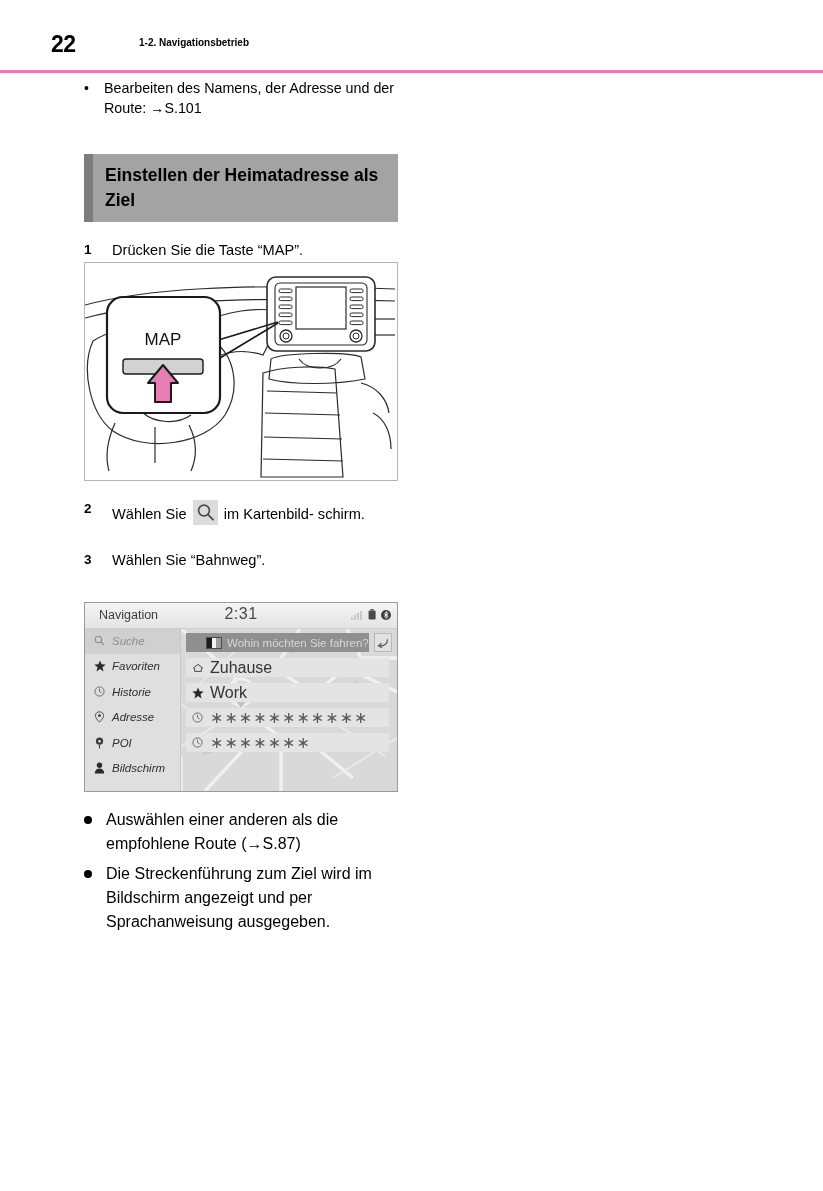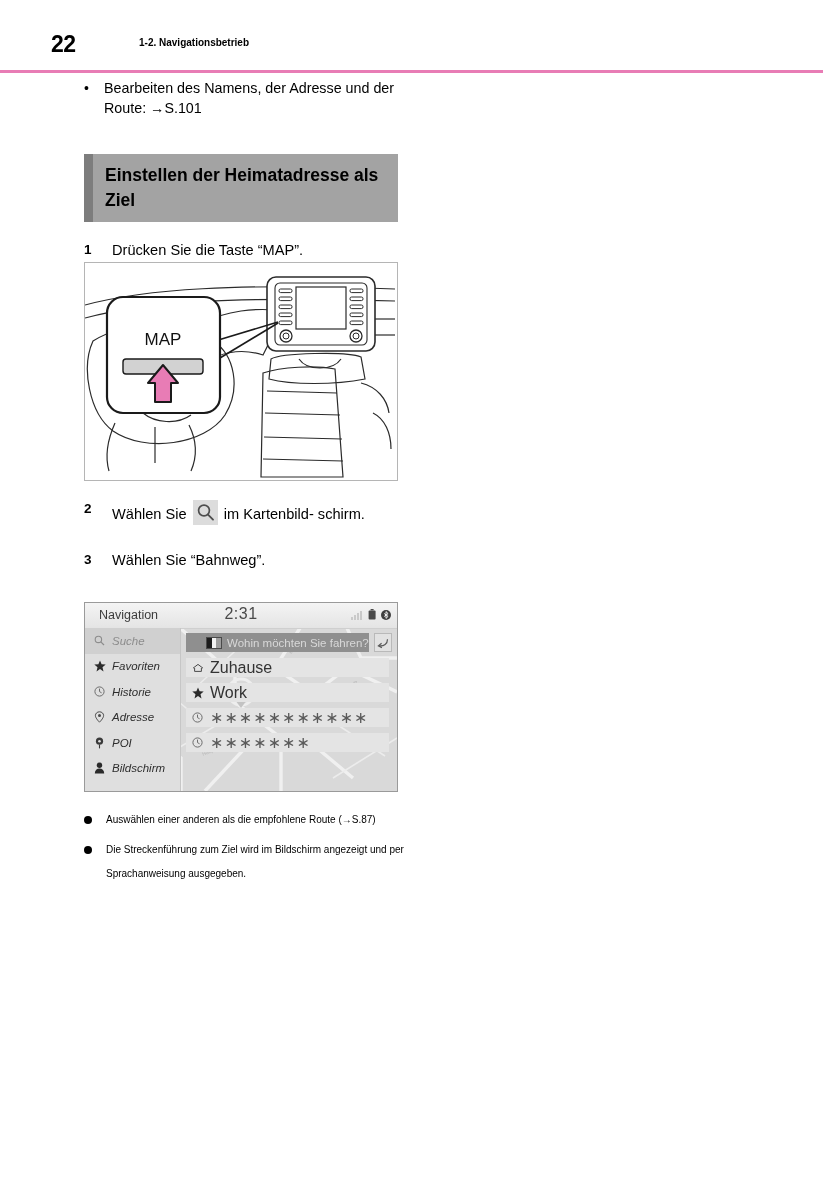--- a/index.html
+++ b/index.html
@@ -251,21 +251,21 @@
     font-size: 16px;
     color: #333333;
     box-sizing: border-box;
   }
   .ns-result-row.masked { color: #5a5a5a; letter-spacing: 1px; }
 
   
   .round-item {
     display: flex;
     align-items: flex-start;
-    font-size: 10px;
+    font-size: 16px;
     line-height: 24px;
     margin-top: 6px;
   }
   .round-marker {
     width: 22px; flex: 0 0 22px;
     padding-top: 8px;
   }
   .round-marker i {
     display: block;
     width: 8px; height: 8px;

